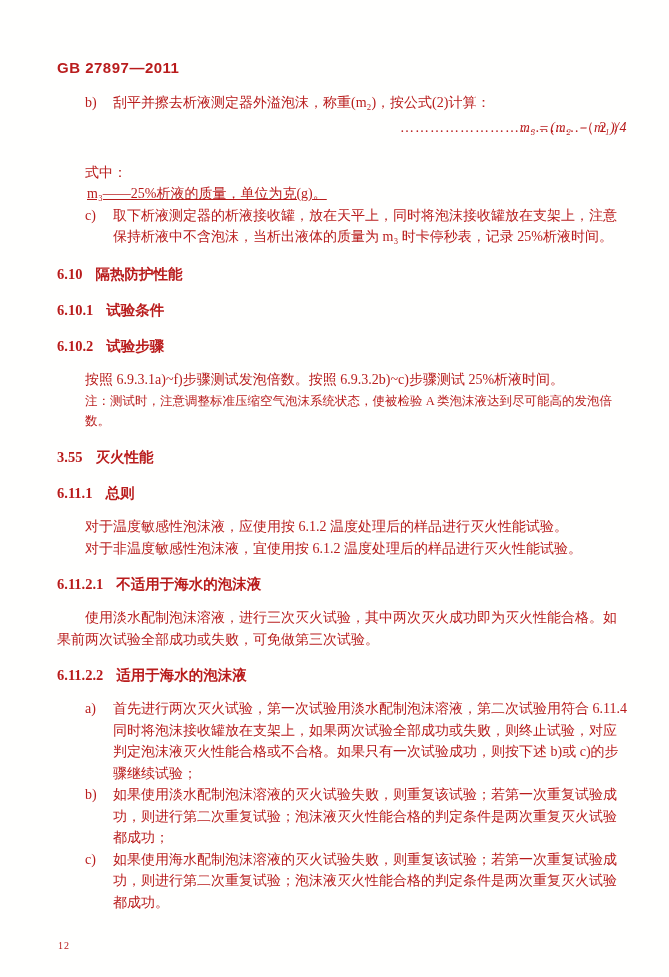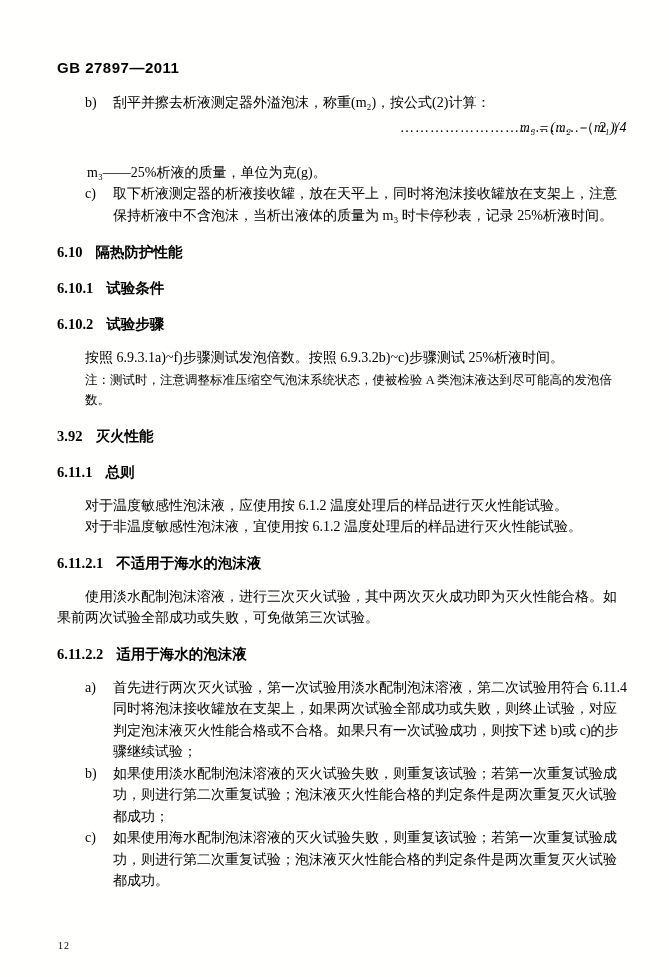--- a/index.html
+++ b/index.html
@@ -1,21 +1,21 @@
 <!DOCTYPE html>
 <html><head>
 <meta charset="utf-8">
 <style>
   html, body { margin: 0; padding: 0; background: #f2f2f0; }
   .page {
     width: 669px;
     height: 977px;
     margin: 0 auto;
     background: #fffffe;
-    color: #000000;
+    color: #b91c1c;
     font-family: "Liberation Serif", "DejaVu Serif", serif;
     font-size: 14px;
     line-height: 21.5px;
     box-sizing: border-box;
     padding: 57px 42px 0 57px;
     position: relative;
     overflow: hidden;
   }
   .doc-header {
     font-weight: bold;
@@ -24,21 +24,21 @@
     margin-bottom: 13px;
     font-family: "Liberation Sans", "DejaVu Sans", sans-serif;
   }
   .list-item { display: flex; margin: 0; }
   .li-label { flex: none; width: 28px; margin-left: 28px; }
   .li-body { flex: 1; }
   .formula-row { position: relative; text-align: right; margin: 4px 0 23px 0; }
   .formula { font-style: italic; letter-spacing: 0.5px; }
   .formula-ref { position: absolute; right: 0; top: 0; font-style: normal; letter-spacing: 1px; }
   .where-line { margin-left: 28px; }
-  .symbol-line { margin-left: 30px; }
+  .symbol-line { margin-left: 30px; text-decoration: underline; }
   .para { margin: 0; text-indent: 28px; }
   .hd {
     font-weight: bold;
     font-size: 14.5px;
     margin: 15px 0 13px 0;
     line-height: 22px;
   }
   .hd .hd-title { margin-left: 13px; }
   .hd-sub { margin: 14px 0 12px 0; }
   .para-block { margin-top: 10px; }
@@ -66,20 +66,21 @@
   <div class="list-item">
     <span class="li-label">b)</span>
     <span class="li-body">刮平并擦去析液测定器外溢泡沫，称重(m₂)，按公式(2)计算：</span>
   </div>
 
   <div class="formula-row">
     <span class="formula">m₃＝(m₂ － m₁)/4</span>
     <span class="formula-ref"><span>………………………………</span><span>（ 2 ）</span></span>
   </div>
 
+  <div class="where-line">式中：</div>
   <div class="symbol-line">m₃——25%析液的质量，单位为克(g)。</div>
 
   <div class="list-item">
     <span class="li-label">c)</span>
     <span class="li-body">取下析液测定器的析液接收罐，放在天平上，同时将泡沫接收罐放在支架上，注意保持析液中不含泡沫，当析出液体的质量为 m₃ 时卡停秒表，记录 25%析液时间。</span>
   </div>
 
   <div class="hd">
     <span class="hd-num">6.10</span><span class="hd-title">隔热防护性能</span>
   </div>
@@ -90,21 +91,21 @@
 
 
   <div class="hd hd-sub">
     <span class="hd-num">6.10.2</span><span class="hd-title">试验步骤</span>
   </div>
 
   <p class="para para-block">按照 6.9.3.1a)~f)步骤测试发泡倍数。按照 6.9.3.2b)~c)步骤测试 25%析液时间。</p>
   <div class="note">注：测试时，注意调整标准压缩空气泡沫系统状态，使被检验 A 类泡沫液达到尽可能高的发泡倍数。</div>
 
   <div class="hd">
-    <span class="hd-num">3.92</span><span class="hd-title">灭火性能</span>
+    <span class="hd-num">3.55</span><span class="hd-title">灭火性能</span>
   </div>
 
   <div class="hd hd-sub">
     <span class="hd-num">6.11.1</span><span class="hd-title">总则</span>
   </div>
 
   <p class="para para-block">对于温度敏感性泡沫液，应使用按 6.1.2 温度处理后的样品进行灭火性能试验。</p>
   <p class="para">对于非温度敏感性泡沫液，宜使用按 6.1.2 温度处理后的样品进行灭火性能试验。</p>
 
 

